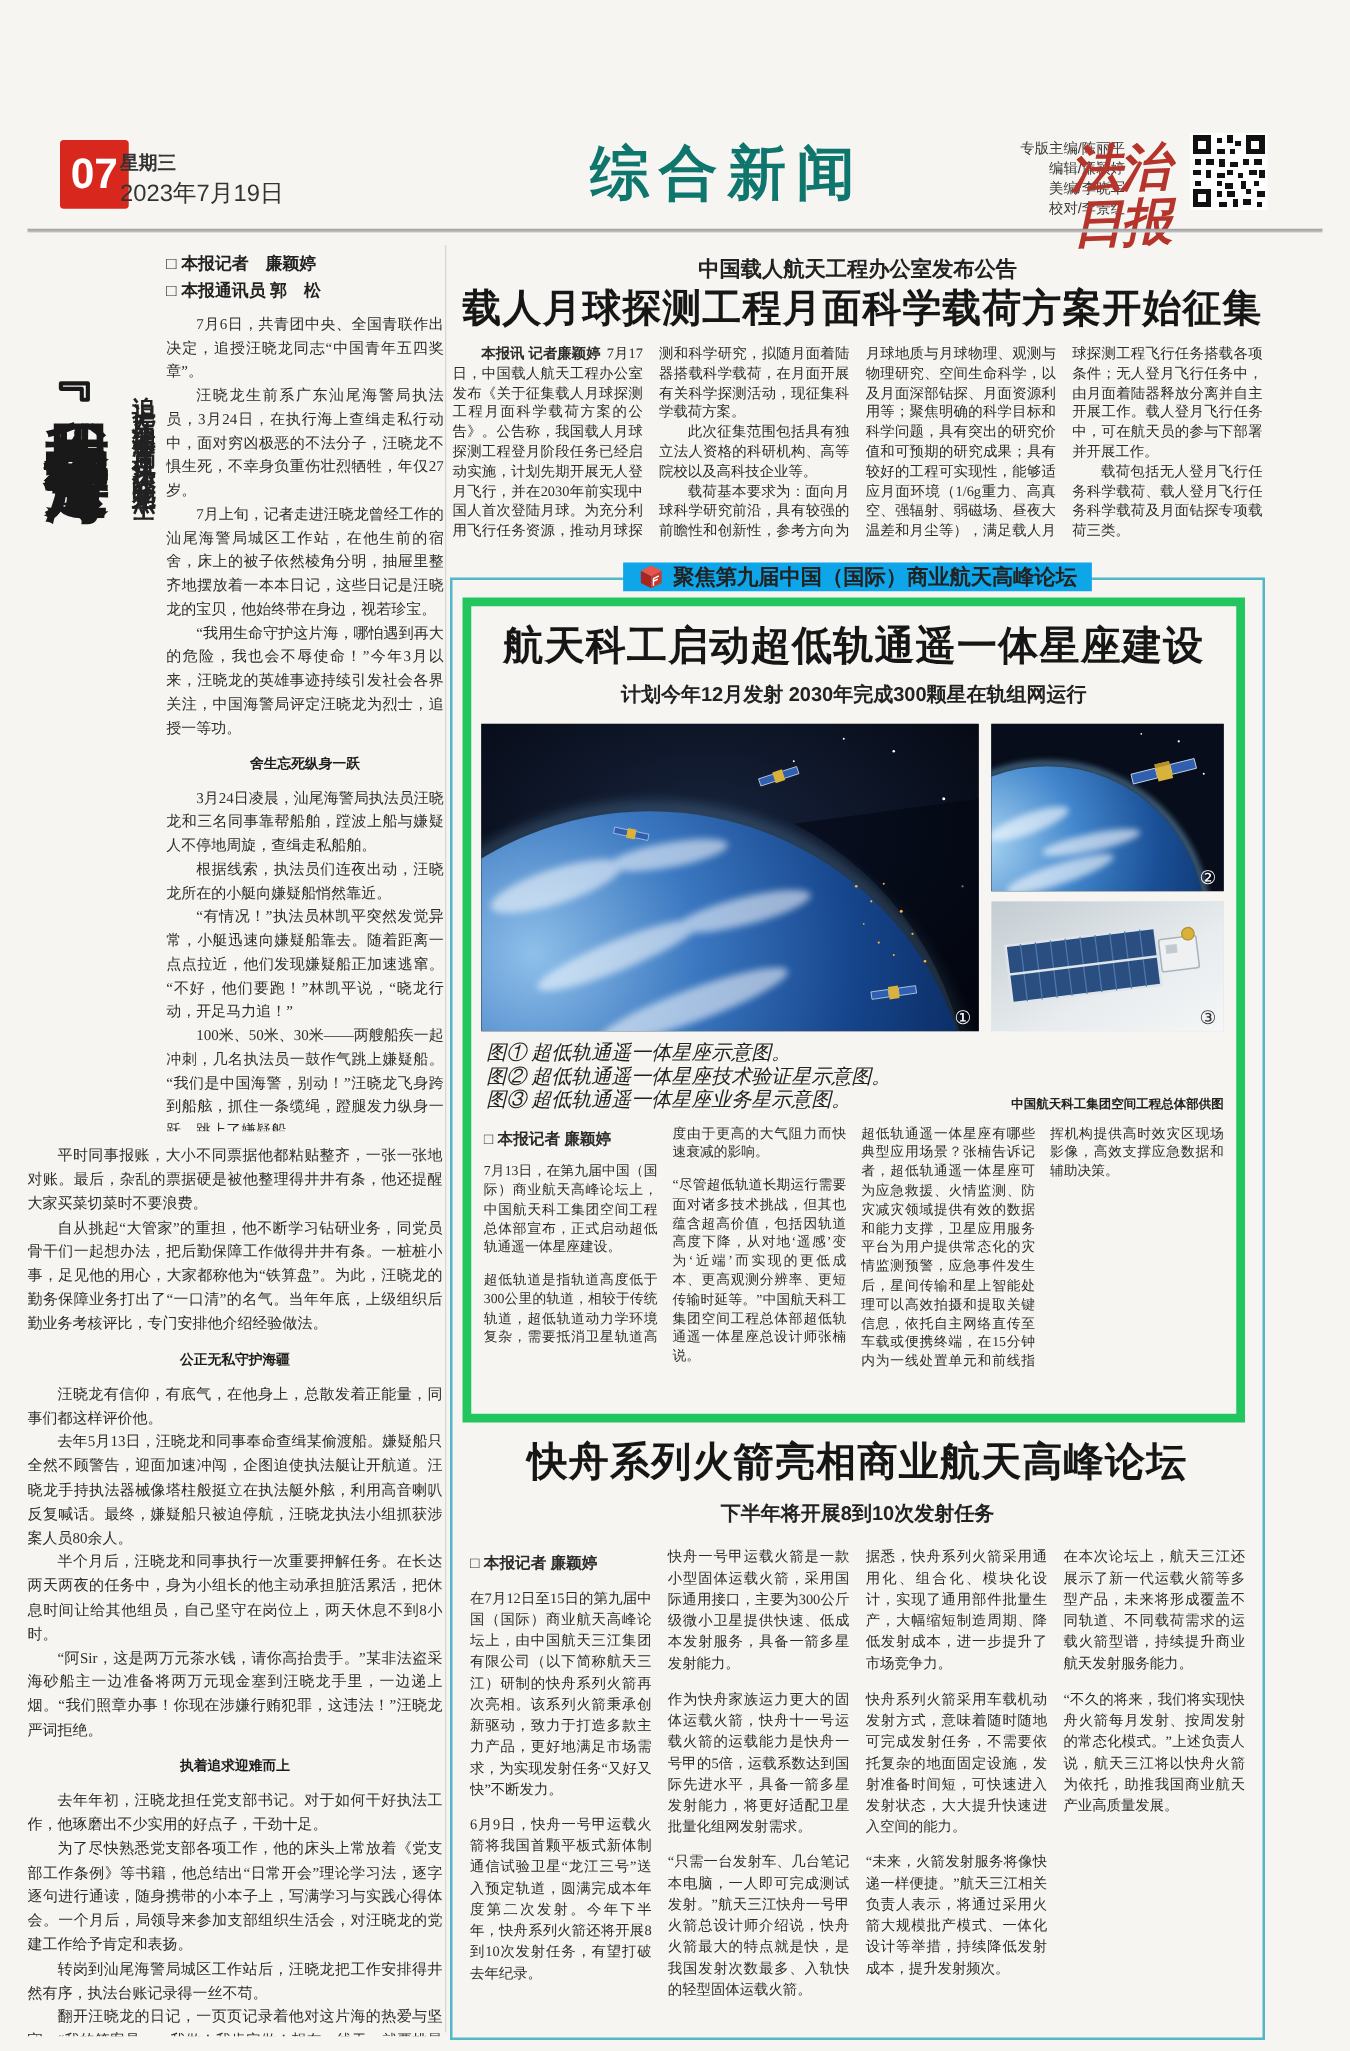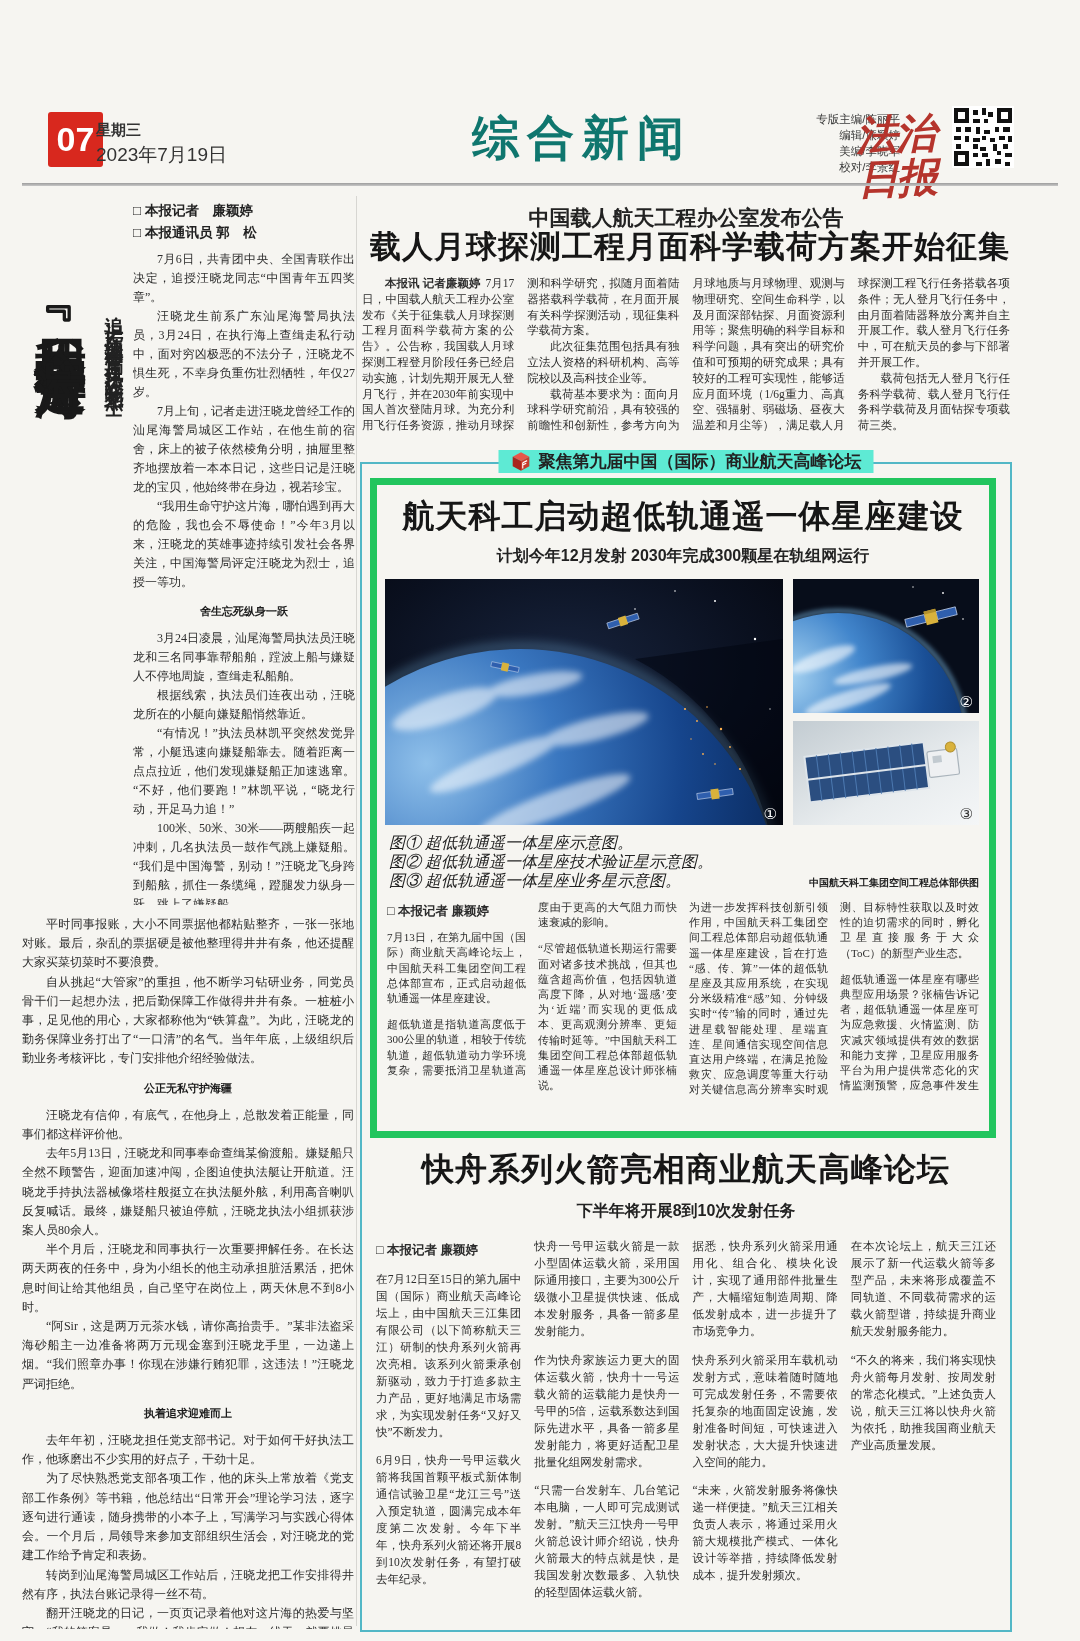--- a/index.html
+++ b/index.html
@@ -30,32 +30,32 @@
                      color:#222;letter-spacing:5px;}
   .narrow-col{left:133px;top:250px;width:222px;height:655px;overflow:hidden;
               font-family:"Liberation Serif","DejaVu Serif",serif;font-size:12px;line-height:19px;text-align:justify;}
   .left-wide{left:22px;top:915px;width:332px;height:714px;overflow:hidden;
              font-family:"Liberation Serif","DejaVu Serif",serif;font-size:12px;line-height:19.2px;text-align:justify;}
   .narrow-col p,.left-wide p,.col-body p{margin:0;text-indent:2em;}
   .subhead{font-weight:700;text-align:center;text-indent:0 !important;font-size:11px;margin:10px 0 8px !important;
            font-family:Liberation Sans, sans-serif;color:#1c1c1c;}
 
   
-  .kicker{left:362px;top:204px;width:648px;text-align:center;font-size:21px;font-weight:700;color:#222;}
+  .kicker{left:362px;top:204px;width:648px;text-align:center;font-size:17px;font-weight:700;color:#222;}
   .moon-headline{left:362px;top:226px;width:648px;text-align:right;font-size:31px;font-weight:800;
                  color:#161616;letter-spacing:1px;}
   .moon-body{left:362px;top:276px;width:648px;height:160px;overflow:hidden;
              column-count:4;column-gap:13px;column-fill:auto;
              font-family:"Liberation Serif","DejaVu Serif",serif;font-size:11.5px;line-height:15.8px;text-align:justify;}
   .moon-body p{margin:0;text-indent:2em;}
   .lead-tag{font-weight:700;font-family:"Liberation Sans",sans-serif;margin-right:5px;}
 
   
   .frame{left:360px;top:462px;width:648px;height:1166px;border:2px solid #52b7c6;}
-  .focus-label{position:absolute;left:50%;top:-14px;transform:translateX(-50%);background:#5eead4;
+  .focus-label{position:absolute;left:50%;top:-14px;transform:translateX(-50%);background:#0ea5e9;
                padding:0 12px;display:flex;align-items:center;gap:7px;white-space:nowrap;}
   .focus-label span{font-size:17px;font-weight:700;color:#222;}
 
   .red-box{position:absolute;left:8px;top:14px;width:612px;height:646px;border:7px solid #22c55e;overflow:hidden;}
   .rb-headline{text-align:center;font-size:32px;font-weight:800;color:#161616;margin-top:10px;letter-spacing:1px;}
   .rb-deck{text-align:center;font-size:16px;font-weight:700;color:#222;margin-top:7px;}
   .figures{display:flex;gap:10px;margin:12px 6px 0 8px;}
   .fig{position:relative;overflow:hidden;background:#05070e;}
   .fig-big{width:398px;height:246px;}
   .fig-col{display:flex;flex-direction:column;gap:8px;}
@@ -351,21 +351,20 @@
           <div>图③ 超低轨通遥一体星座业务星示意图。</div>
         </div>
         <div class="credit">中国航天科工集团空间工程总体部供图</div>
       </div>
 
       <div class="rb-body">
         <p class="col-byline">□ 本报记者 廉颖婷</p>
         <p>7月13日，在第九届中国（国际）商业航天高峰论坛上，中国航天科工集团空间工程总体部宣布，正式启动超低轨通遥一体星座建设。</p>
         <p>超低轨道是指轨道高度低于300公里的轨道，相较于传统轨道，超低轨道动力学环境复杂，需要抵消卫星轨道高度由于更高的大气阻力而快速衰减的影响。</p>
         <p>“尽管超低轨道长期运行需要面对诸多技术挑战，但其也蕴含超高价值，包括因轨道高度下降，从对地‘遥感’变为‘近端’而实现的更低成本、更高观测分辨率、更短传输时延等。”中国航天科工集团空间工程总体部超低轨通遥一体星座总设计师张楠说。</p>
-        <p>为进一步发挥科技创新引领作用，中国航天科工集团空间工程总体部启动超低轨通遥一体星座建设，旨在打造“感、传、算”一体的超低轨星座及其应用系统，在实现分米级精准“感”知、分钟级实时“传”输的同时，通过先进星载智能处理、星端直连、星间通信实现空间信息直达用户终端，在满足抢险救灾、应急调度等重大行动对关键信息高分辨率实时观测、目标特性获取以及时效性的迫切需求的同时，孵化卫星直接服务于大众（ToC）的新型产业生态。</p>
         <p>超低轨通遥一体星座有哪些典型应用场景？张楠告诉记者，超低轨通遥一体星座可为应急救援、火情监测、防灾减灾领域提供有效的数据和能力支撑，卫星应用服务平台为用户提供常态化的灾情监测预警，应急事件发生后，星间传输和星上智能处理可以高效拍摄和提取关键信息，依托自主网络直传至车载或便携终端，在15分钟内为一线处置单元和前线指挥机构提供高时效灾区现场影像，高效支撑应急数据和辅助决策。</p>
 
       </div>
     </div>
 
     <div class="bottom-article">
       <div class="ba-headline">快舟系列火箭亮相商业航天高峰论坛</div>
       <div class="ba-deck">下半年将开展8到10次发射任务</div>
       <div class="ba-body">
         <p class="col-byline">□ 本报记者 廉颖婷</p>

